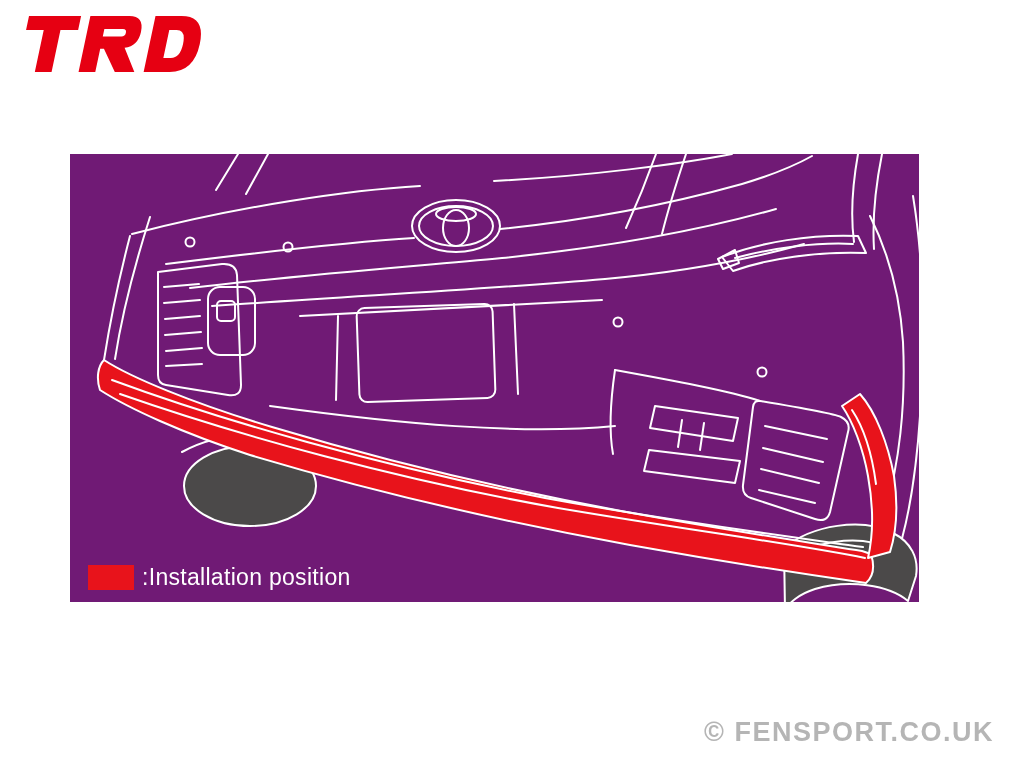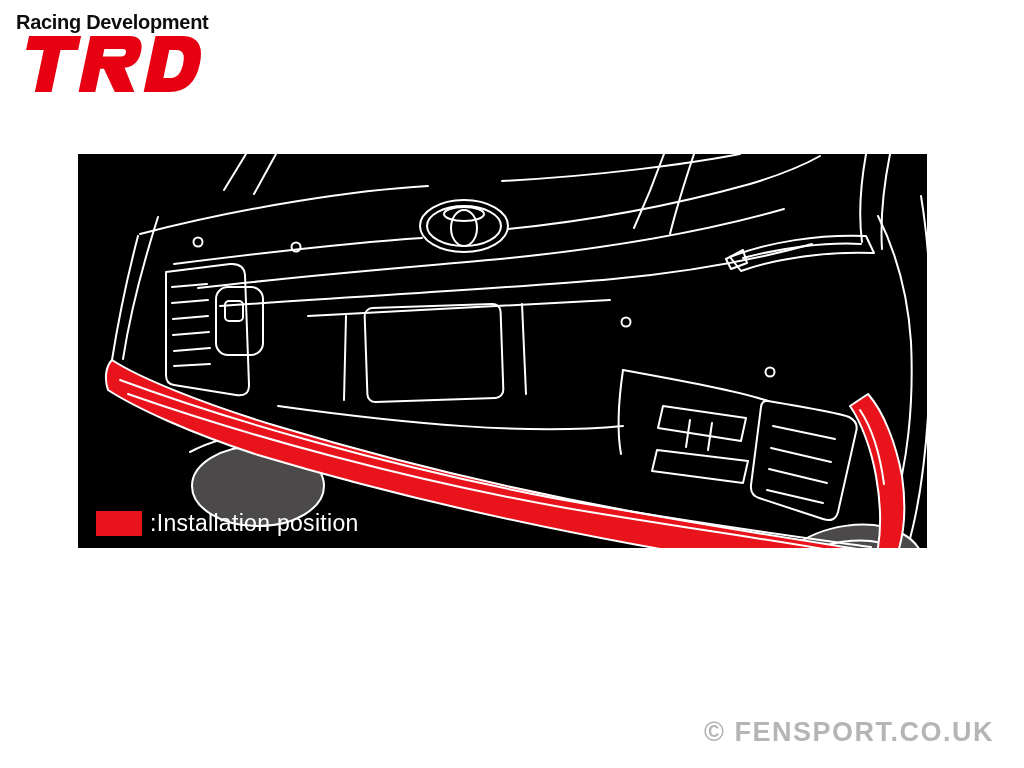--- a/index.html
+++ b/index.html
@@ -7,22 +7,22 @@
     width:1024px;height:768px;position:relative;background:#ffffff;
     font-family:"Liberation Sans",sans-serif;overflow:hidden;
   }
   .brand{position:absolute;left:16px;top:12px;}
   .brand-tagline{
     font-size:20px;font-weight:700;color:#0d0d0d;letter-spacing:-0.3px;line-height:1;
     font-family:"Liberation Sans",sans-serif;
   }
   .brand-logo{display:block;margin-top:4px;}
   .diagram-panel{
-    position:absolute;left:78px;top:154px;width:849px;height:394px;
-    background:#000000;overflow:hidden;
+    position:absolute;left:70px;top:154px;width:849px;height:448px;
+    background:#701a75;overflow:hidden;
   }
   .car-art{position:absolute;left:0;top:0;}
   .legend{
     position:absolute;left:18px;bottom:11px;display:flex;align-items:center;
   }
   .legend-swatch{
     width:46px;height:25px;background:#e8131b;display:inline-block;flex:0 0 auto;
   }
   .legend-label{
     color:#ffffff;font-size:23px;margin-left:8px;letter-spacing:0.3px;
@@ -30,21 +30,20 @@
   }
   .watermark{
     position:absolute;right:30px;bottom:20px;color:#b5b5b5;font-size:27px;
     letter-spacing:1.5px;font-weight:700;font-family:"Liberation Sans",sans-serif;
   }
 </style>
 </head>
 <body>
 
 <div class="brand">
-  <div class="brand-tagline">Racing Development</div>
   <svg class="brand-logo" role="img" viewBox="0 0 200 60" width="186" height="56" aria-label="TRD">
     <g transform="skewX(-12) translate(14,0)" fill="#e60012">
       <path d="M0,0 H56 V15 H37 V60 H19 V15 H0 Z"></path>
       <path fill-rule="evenodd" d="M66,0 H108 Q124,0 124,17 Q124,32 110,34 L126,60 H105 L88,35 H84 V60 H66 Z M84,14 V22 H104 Q108,22 108,18 Q108,14 104,14 Z"></path>
       <path fill-rule="evenodd" d="M136,0 H164 Q190,0 190,30 Q190,60 164,60 H136 Z M154,15 V45 H162 Q172,45 172,30 Q172,15 162,15 Z"></path>
     </g>
   </svg>
 </div>
 
 <div class="diagram-panel">

